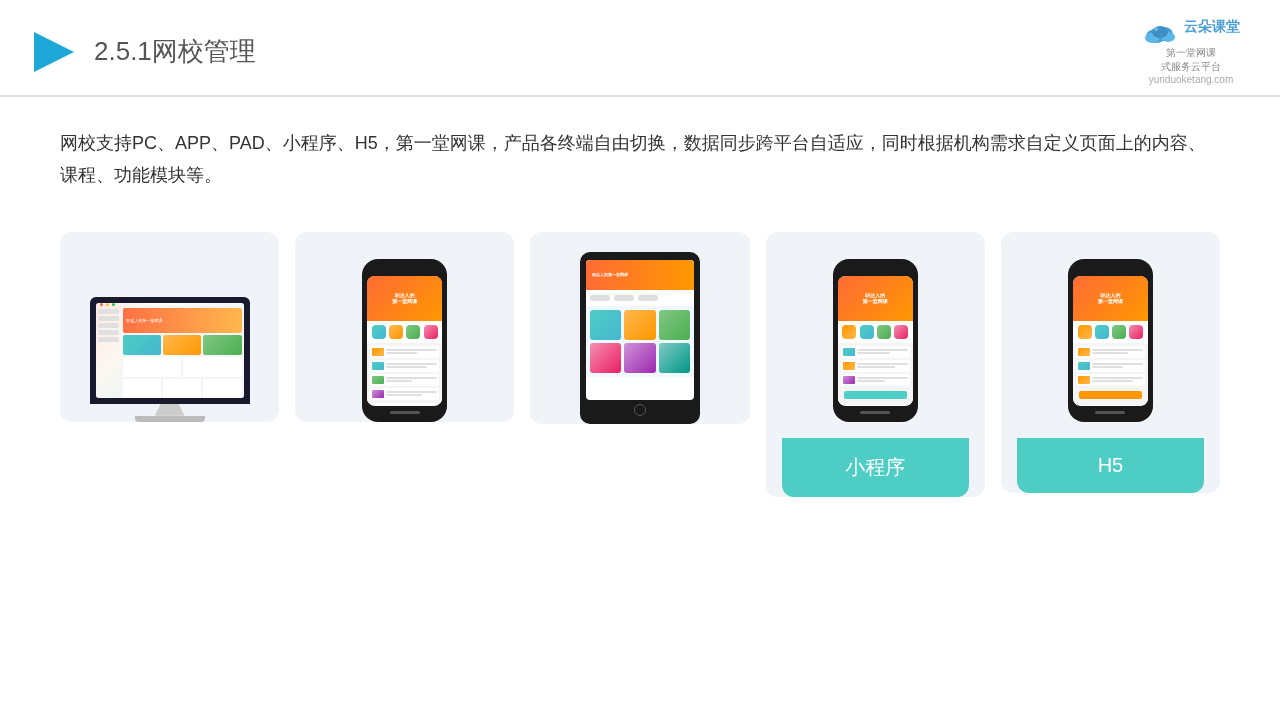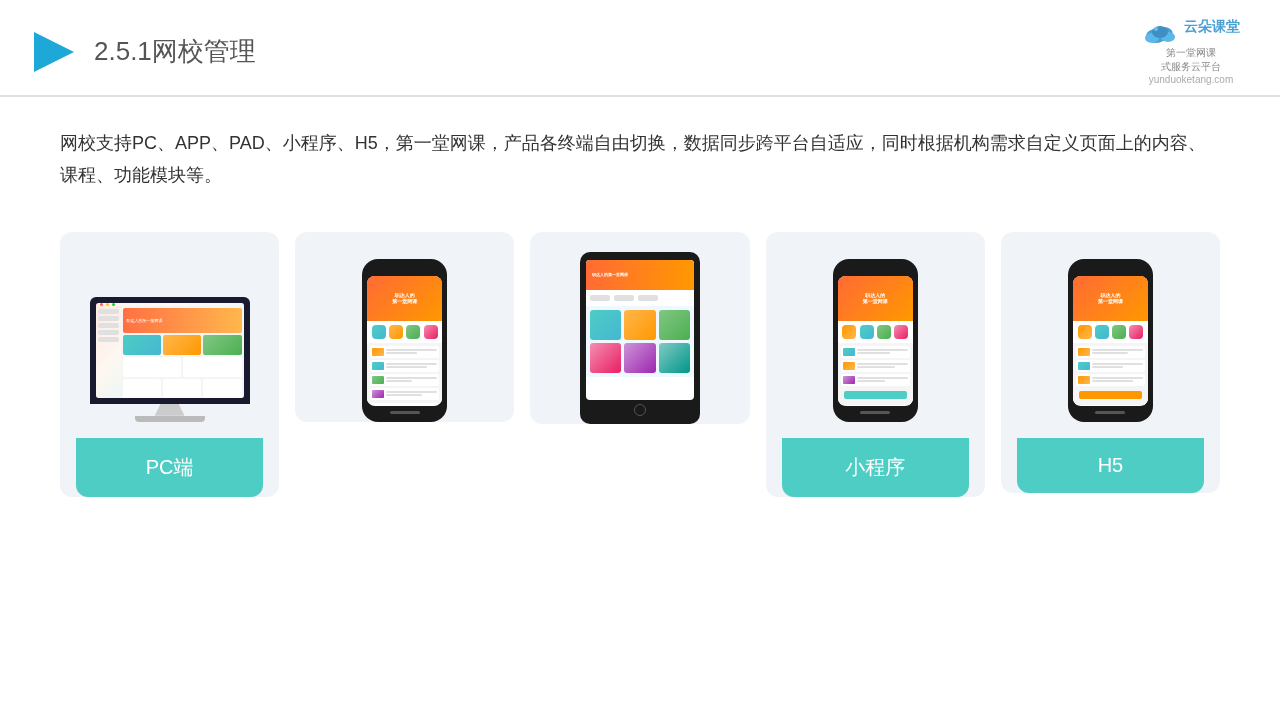--- a/index.html
+++ b/index.html
@@ -540,21 +540,20 @@
                       </div>
                     </div>
                   </div>
                 </div>
               </div>
             </div>
             <div class="pc-stand"></div>
             <div class="pc-base"></div>
           </div>
         </div>
-        <div class="card-label">PC端</div>
       </div>
 
       <div class="device-card">
         <div class="device-mockup">
           <div class="phone-mockup">
             <div class="phone-notch"></div>
             <div class="phone-screen">
               <div class="phone-screen-content">
                 <div class="phone-top-banner">
                   <span class="phone-banner-text">职达人的<br>第一堂网课</span>

